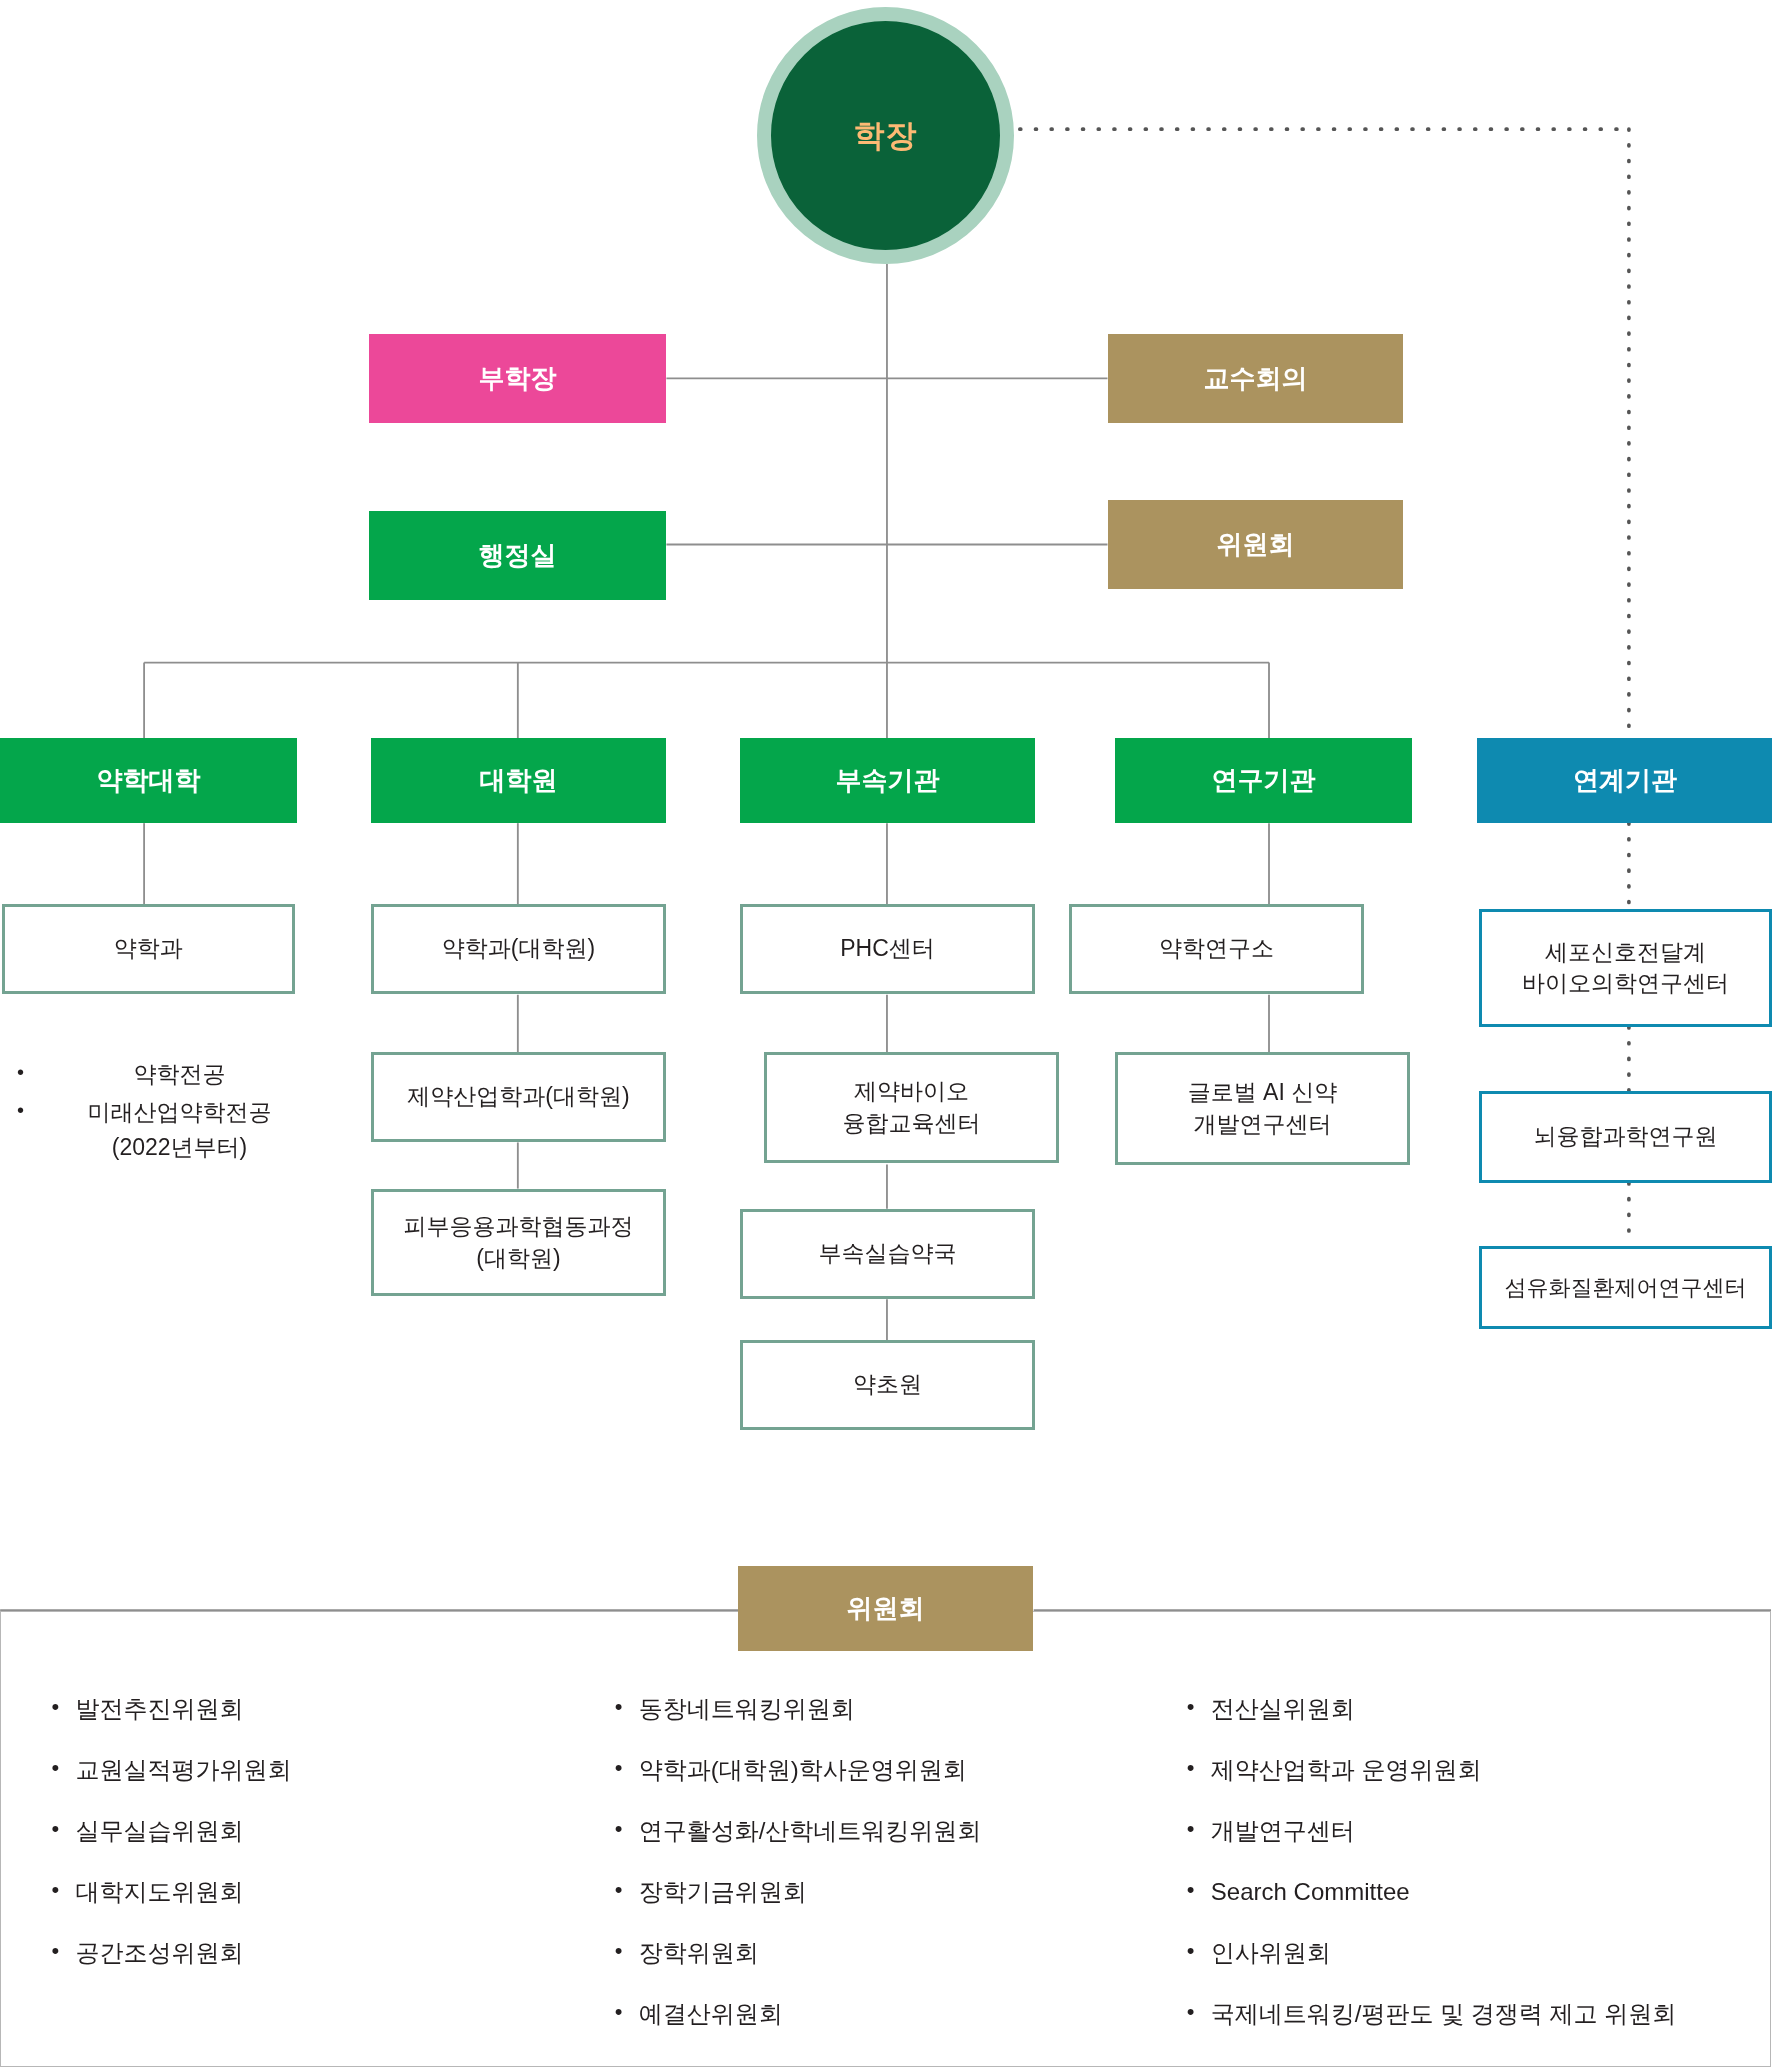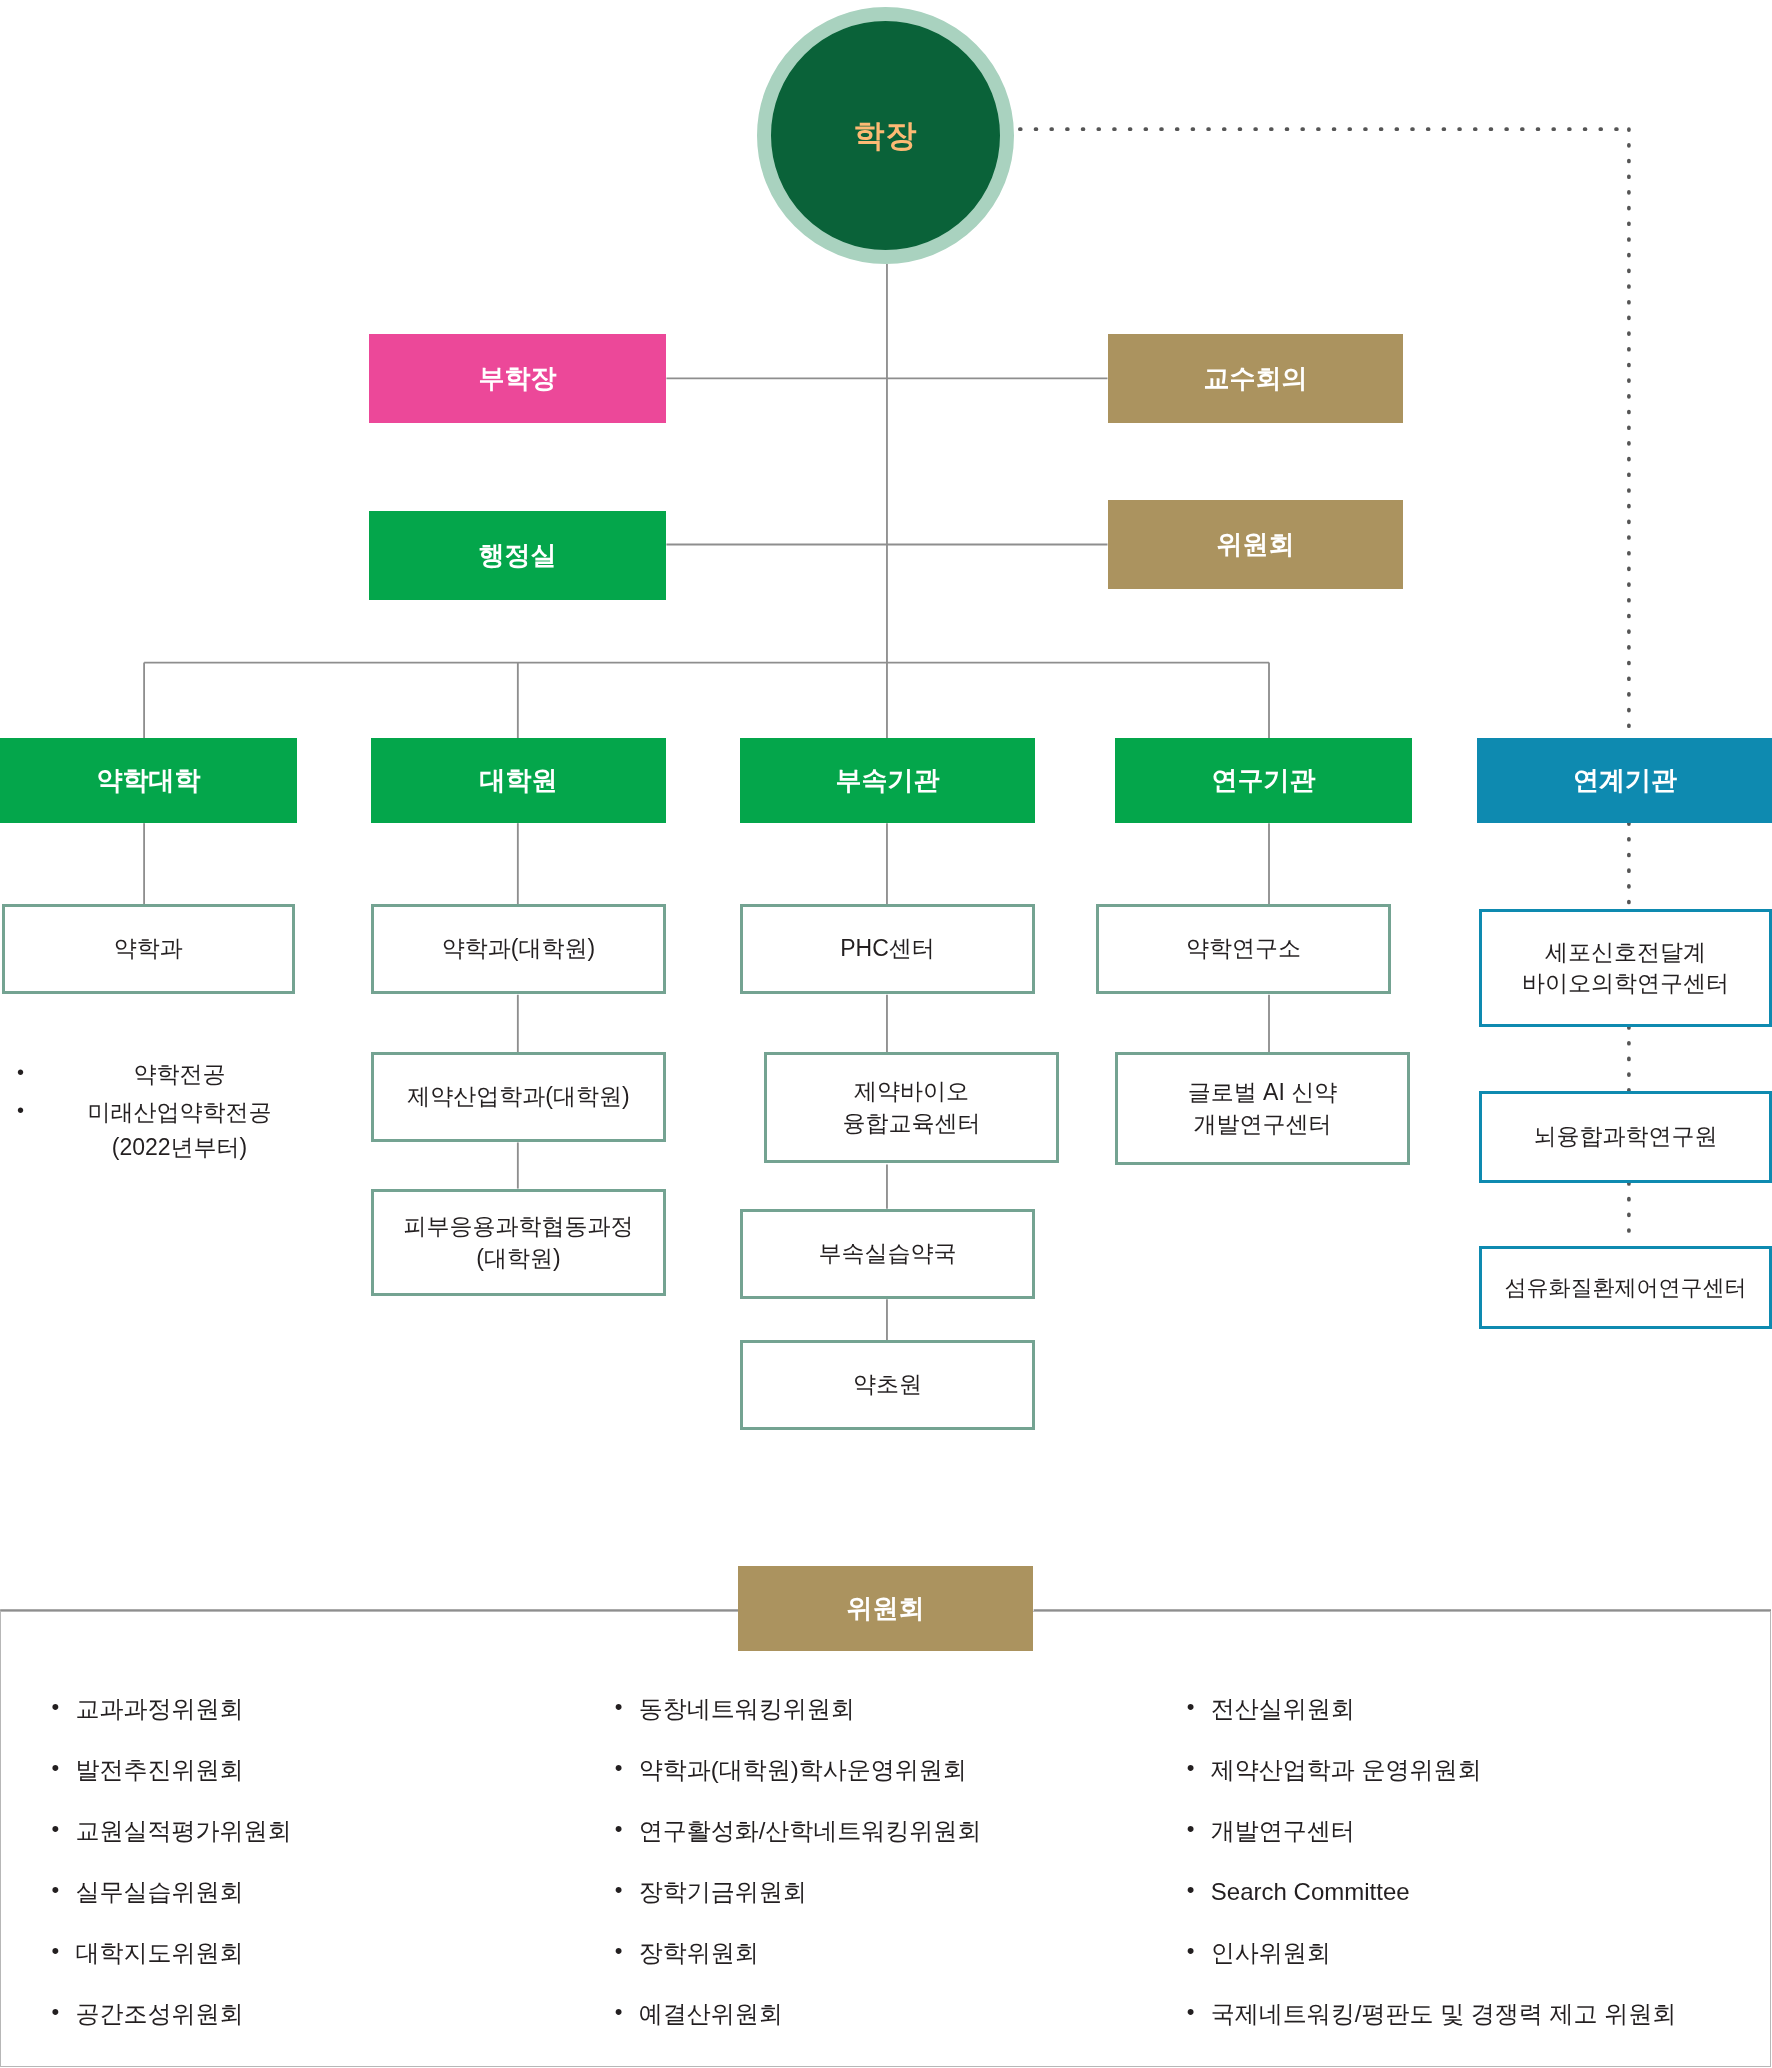--- a/index.html
+++ b/index.html
@@ -258,21 +258,21 @@
     <span style="white-space:pre-line;">제약바이오
 융합교육센터</span>
   </div>
   <div class="subbox" style="left:740px;top:1209px;width:295px;height:90px;">
     <span>부속실습약국</span>
   </div>
   <div class="subbox" style="left:740px;top:1340px;width:295px;height:90px;">
     <span>약초원</span>
   </div>
 
-  <div class="subbox" style="left:1096px;top:904px;width:295px;height:90px;">
+  <div class="subbox" style="left:1069px;top:904px;width:295px;height:90px;">
     <span>약학연구소</span>
   </div>
   <div class="subbox" style="left:1115px;top:1052px;width:295px;height:113px;">
     <span style="white-space:pre-line;">글로벌 AI 신약
 개발연구센터</span>
   </div>
 
   <div class="subbox blue-b" style="left:1479px;top:909px;width:293px;height:118px;">
     <span style="white-space:pre-line;">세포신호전달계
 바이오의학연구센터</span>
@@ -286,21 +286,20 @@
 
   <div class="panel"></div>
 
   <div class="nodebox c-tan panel-title">
     <span>위원회</span>
   </div>
 
   <div class="panel-cols">
     <div class="panel-col col-a">
       <ul>
-        <li><span>교과과정위원회</span></li>
         <li><span>발전추진위원회</span></li>
         <li><span>교원실적평가위원회</span></li>
         <li><span>실무실습위원회</span></li>
         <li><span>대학지도위원회</span></li>
         <li><span>공간조성위원회</span></li>
       </ul>
     </div>
     <div class="panel-col col-b">
       <ul>
         <li><span>동창네트워킹위원회</span></li>

